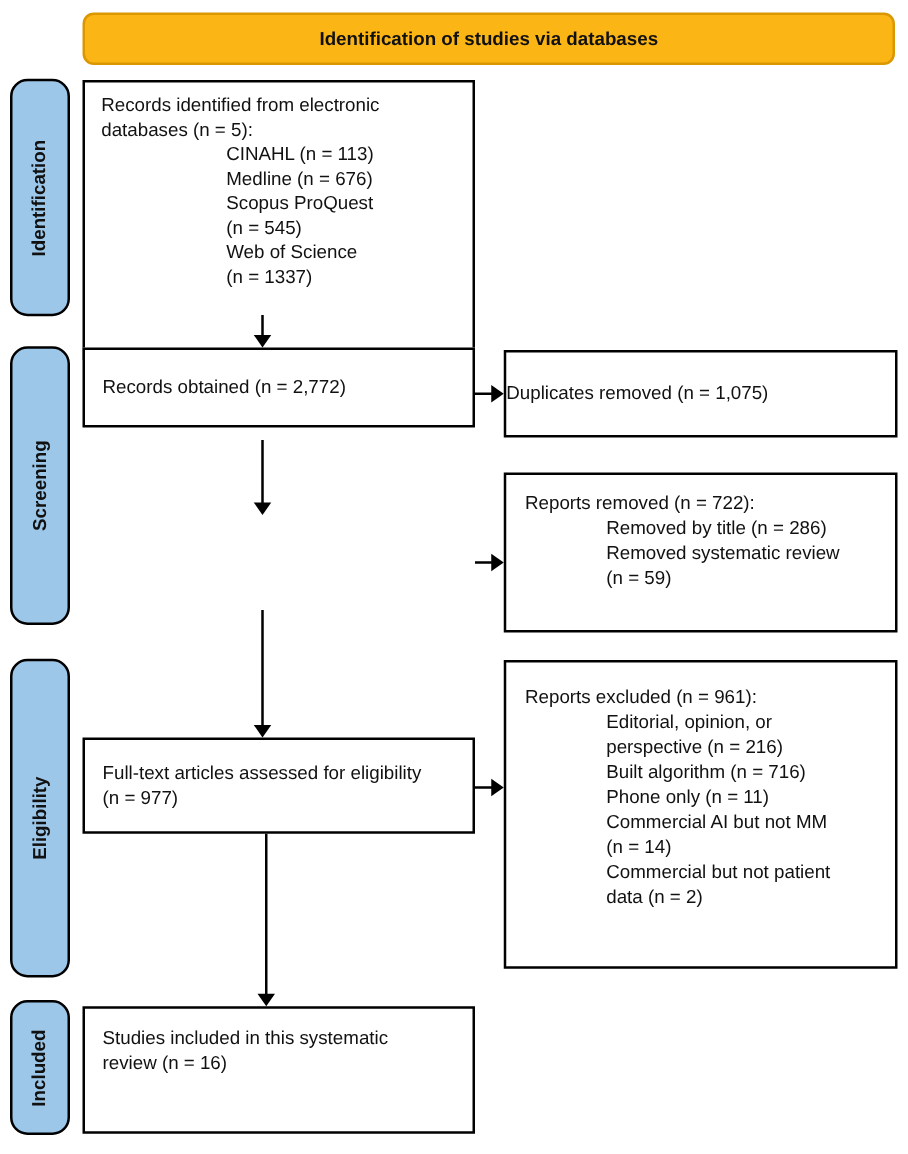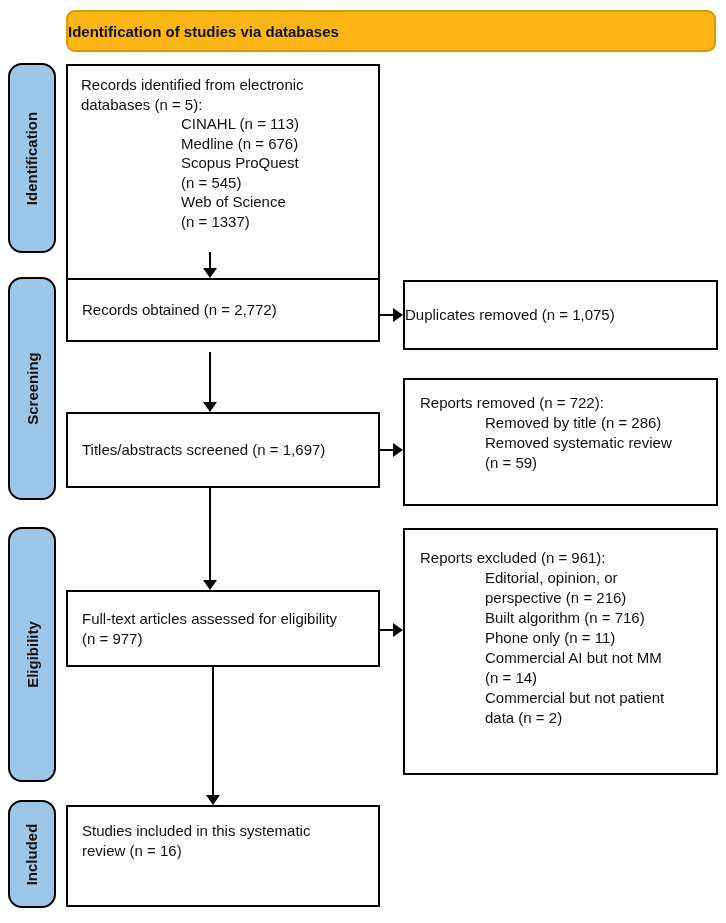--- a/index.html
+++ b/index.html
@@ -10,21 +10,21 @@
     font-family:"Liberation Sans","DejaVu Sans",sans-serif;
     color:#111;
     overflow:hidden;
   }
   
   .banner{
     position:absolute;left:66px;top:10px;width:650px;height:42px;
     background:var(--banner-fill,#FBB515);
     border:2px solid var(--banner-border,#DB9700);
     border-radius:9px;
-    display:flex;align-items:center;
+    display:flex;align-items:center;justify-content:center;
     box-sizing:border-box;
     font-weight:bold;font-size:15px;
   }
   
   .stage{
     position:absolute;left:8px;width:48px;
     background:var(--stage-fill,#9CC7E9);
     border:2.5px solid #000;
     border-radius:14px;
     box-sizing:border-box;
@@ -119,23 +119,20 @@
   </div>
 
   <div class="box col-main records-obtained">
     <div class="ln">Records obtained (n = 2,772)</div>
   </div>
 
   <div class="box col-right duplicates-removed">
     <div class="ln">Duplicates removed (n = 1,075)</div>
   </div>
 
-  <div class="box col-main titles-screened">
-    <div class="ln">Titles/abstracts screened (n = 1,697)</div>
-  </div>
 
   <div class="box col-right reports-removed">
     <div class="ln">Reports removed (n = 722):</div>
     <div class="ln ind2">Removed by title (n = 286)</div>
     <div class="ln ind2">Removed systematic review</div>
     <div class="ln ind2">(n = 59)</div>
   </div>
 
   <div class="box col-main fulltext-assessed">
     <div class="ln">Full-text articles assessed for eligibility</div>

